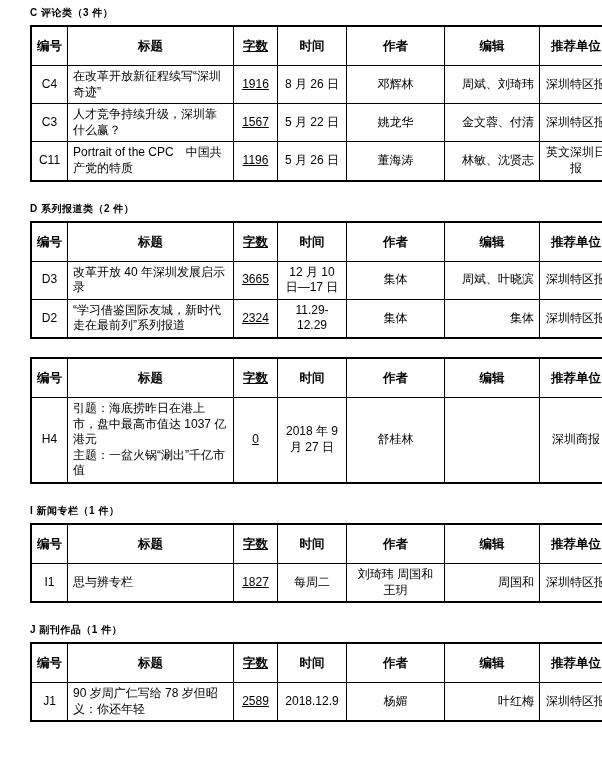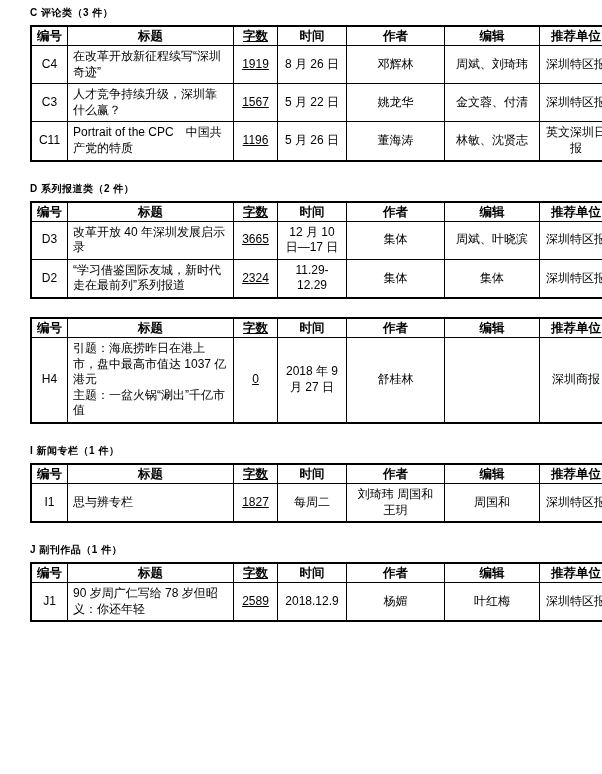--- a/index.html
+++ b/index.html
@@ -34,35 +34,35 @@
     border: 1px solid #000;
     vertical-align: middle;
     overflow: hidden;
     word-break: break-word;
   }
   table.works th {
     font-size: 12.5px;
     font-weight: bold;
     text-align: center;
     line-height: 1.12;
-    padding: 2px 1px;
+    padding: 12px 1px;
     border-radius: 9px;
   }
   table.works td {
     font-size: 12px;
     line-height: 1.3;
     padding: 3px 5px;
   }
   
   .c0 { width: 33px;  text-align: center; font-size: 11.5px; padding: 3px 1px; }
   .c1 { width: 163px; text-align: left; white-space: pre-line; }
   .c2 { width: 41px;  text-align: center; font-size: 11.5px; padding: 3px 1px; text-decoration: underline; }
   .c3 { width: 66px;  text-align: center; padding: 3px 2px; }
   .c4 { width: 95px;  text-align: center; }
-  .c5 { width: 92px;  text-align: center; }
+  .c5 { width: 92px;  text-align: right; }
   .c6 { width: 70px;  text-align: center; padding: 3px 2px; }
 </style>
 </head>
 <body>
 
 <div class="doc">
     <section class="sec">
       <h2 class="sec-title">C 评论类（3 件）</h2>
       <table class="works">
         <thead>
@@ -73,21 +73,21 @@
             <th class="c3">时间</th>
             <th class="c4">作者</th>
             <th class="c5">编辑</th>
             <th class="c6">推荐单位</th>
           </tr>
         </thead>
         <tbody>
           <tr>
             <td class="c0">C4</td>
             <td class="c1">在改革开放新征程续写“深圳奇迹”</td>
-            <td class="c2">1919</td>
+            <td class="c2">1916</td>
             <td class="c3">8 月 26 日</td>
             <td class="c4">邓辉林</td>
             <td class="c5">周斌、刘琦玮</td>
             <td class="c6">深圳特区报</td>
           </tr>
           <tr>
             <td class="c0">C3</td>
             <td class="c1">人才竞争持续升级，深圳靠什么赢？</td>
             <td class="c2">1567</td>
             <td class="c3">5 月 22 日</td>

